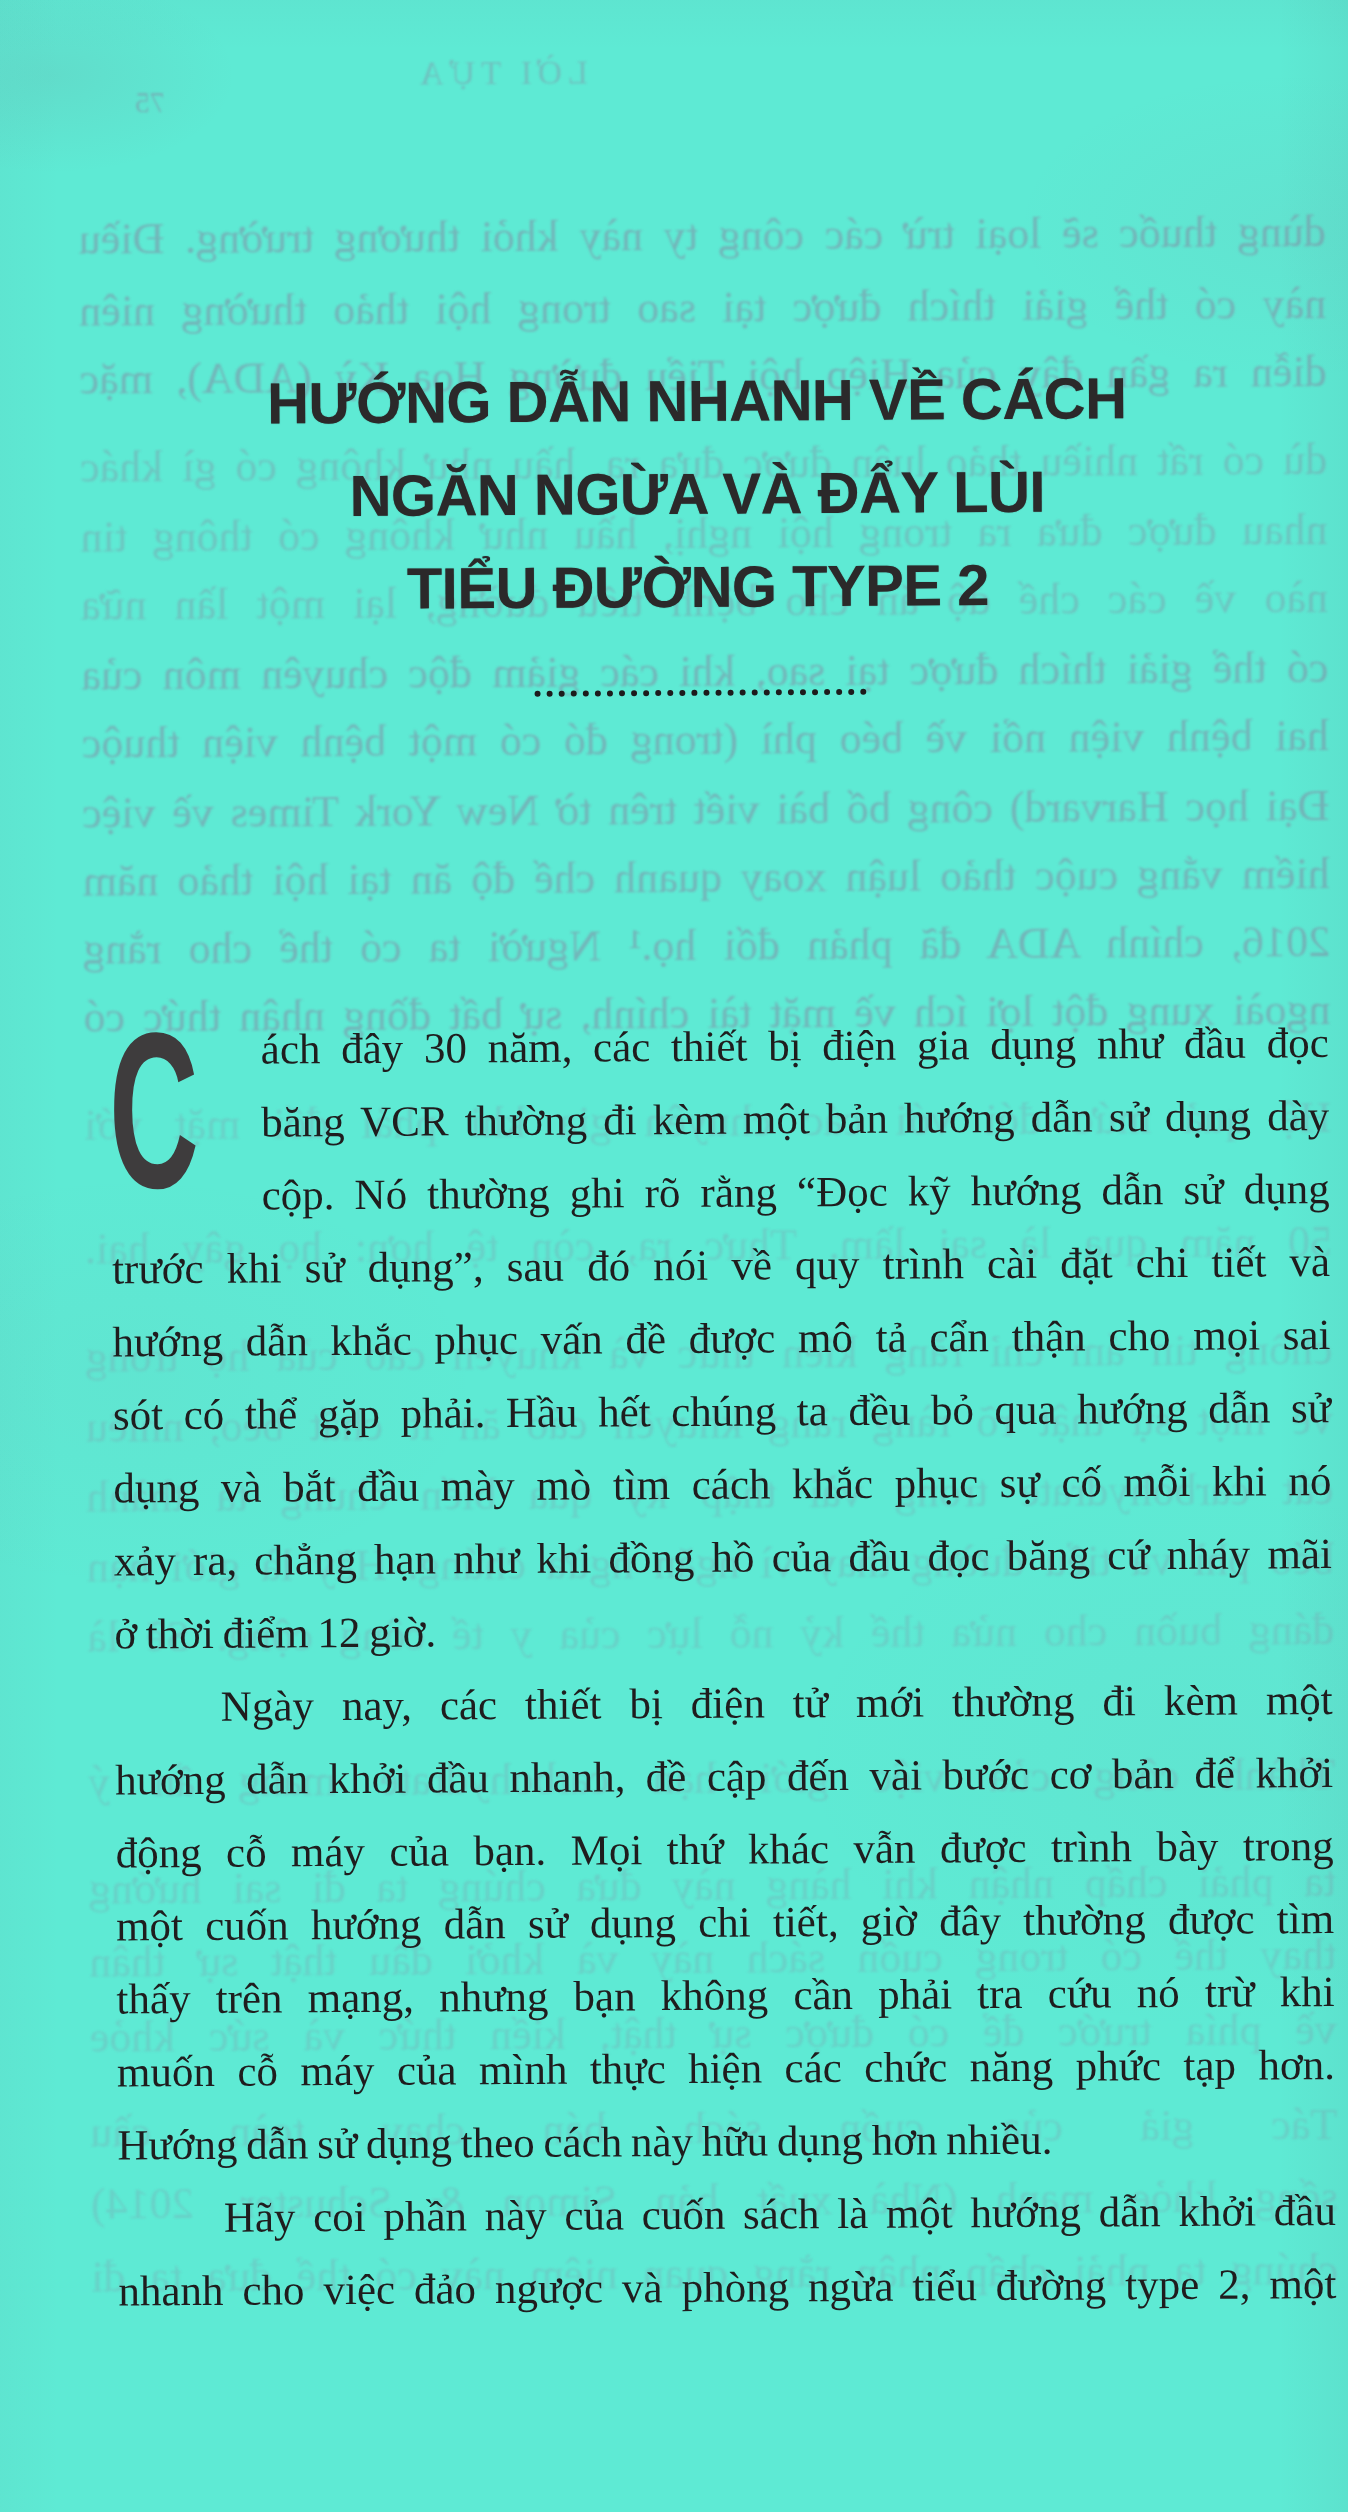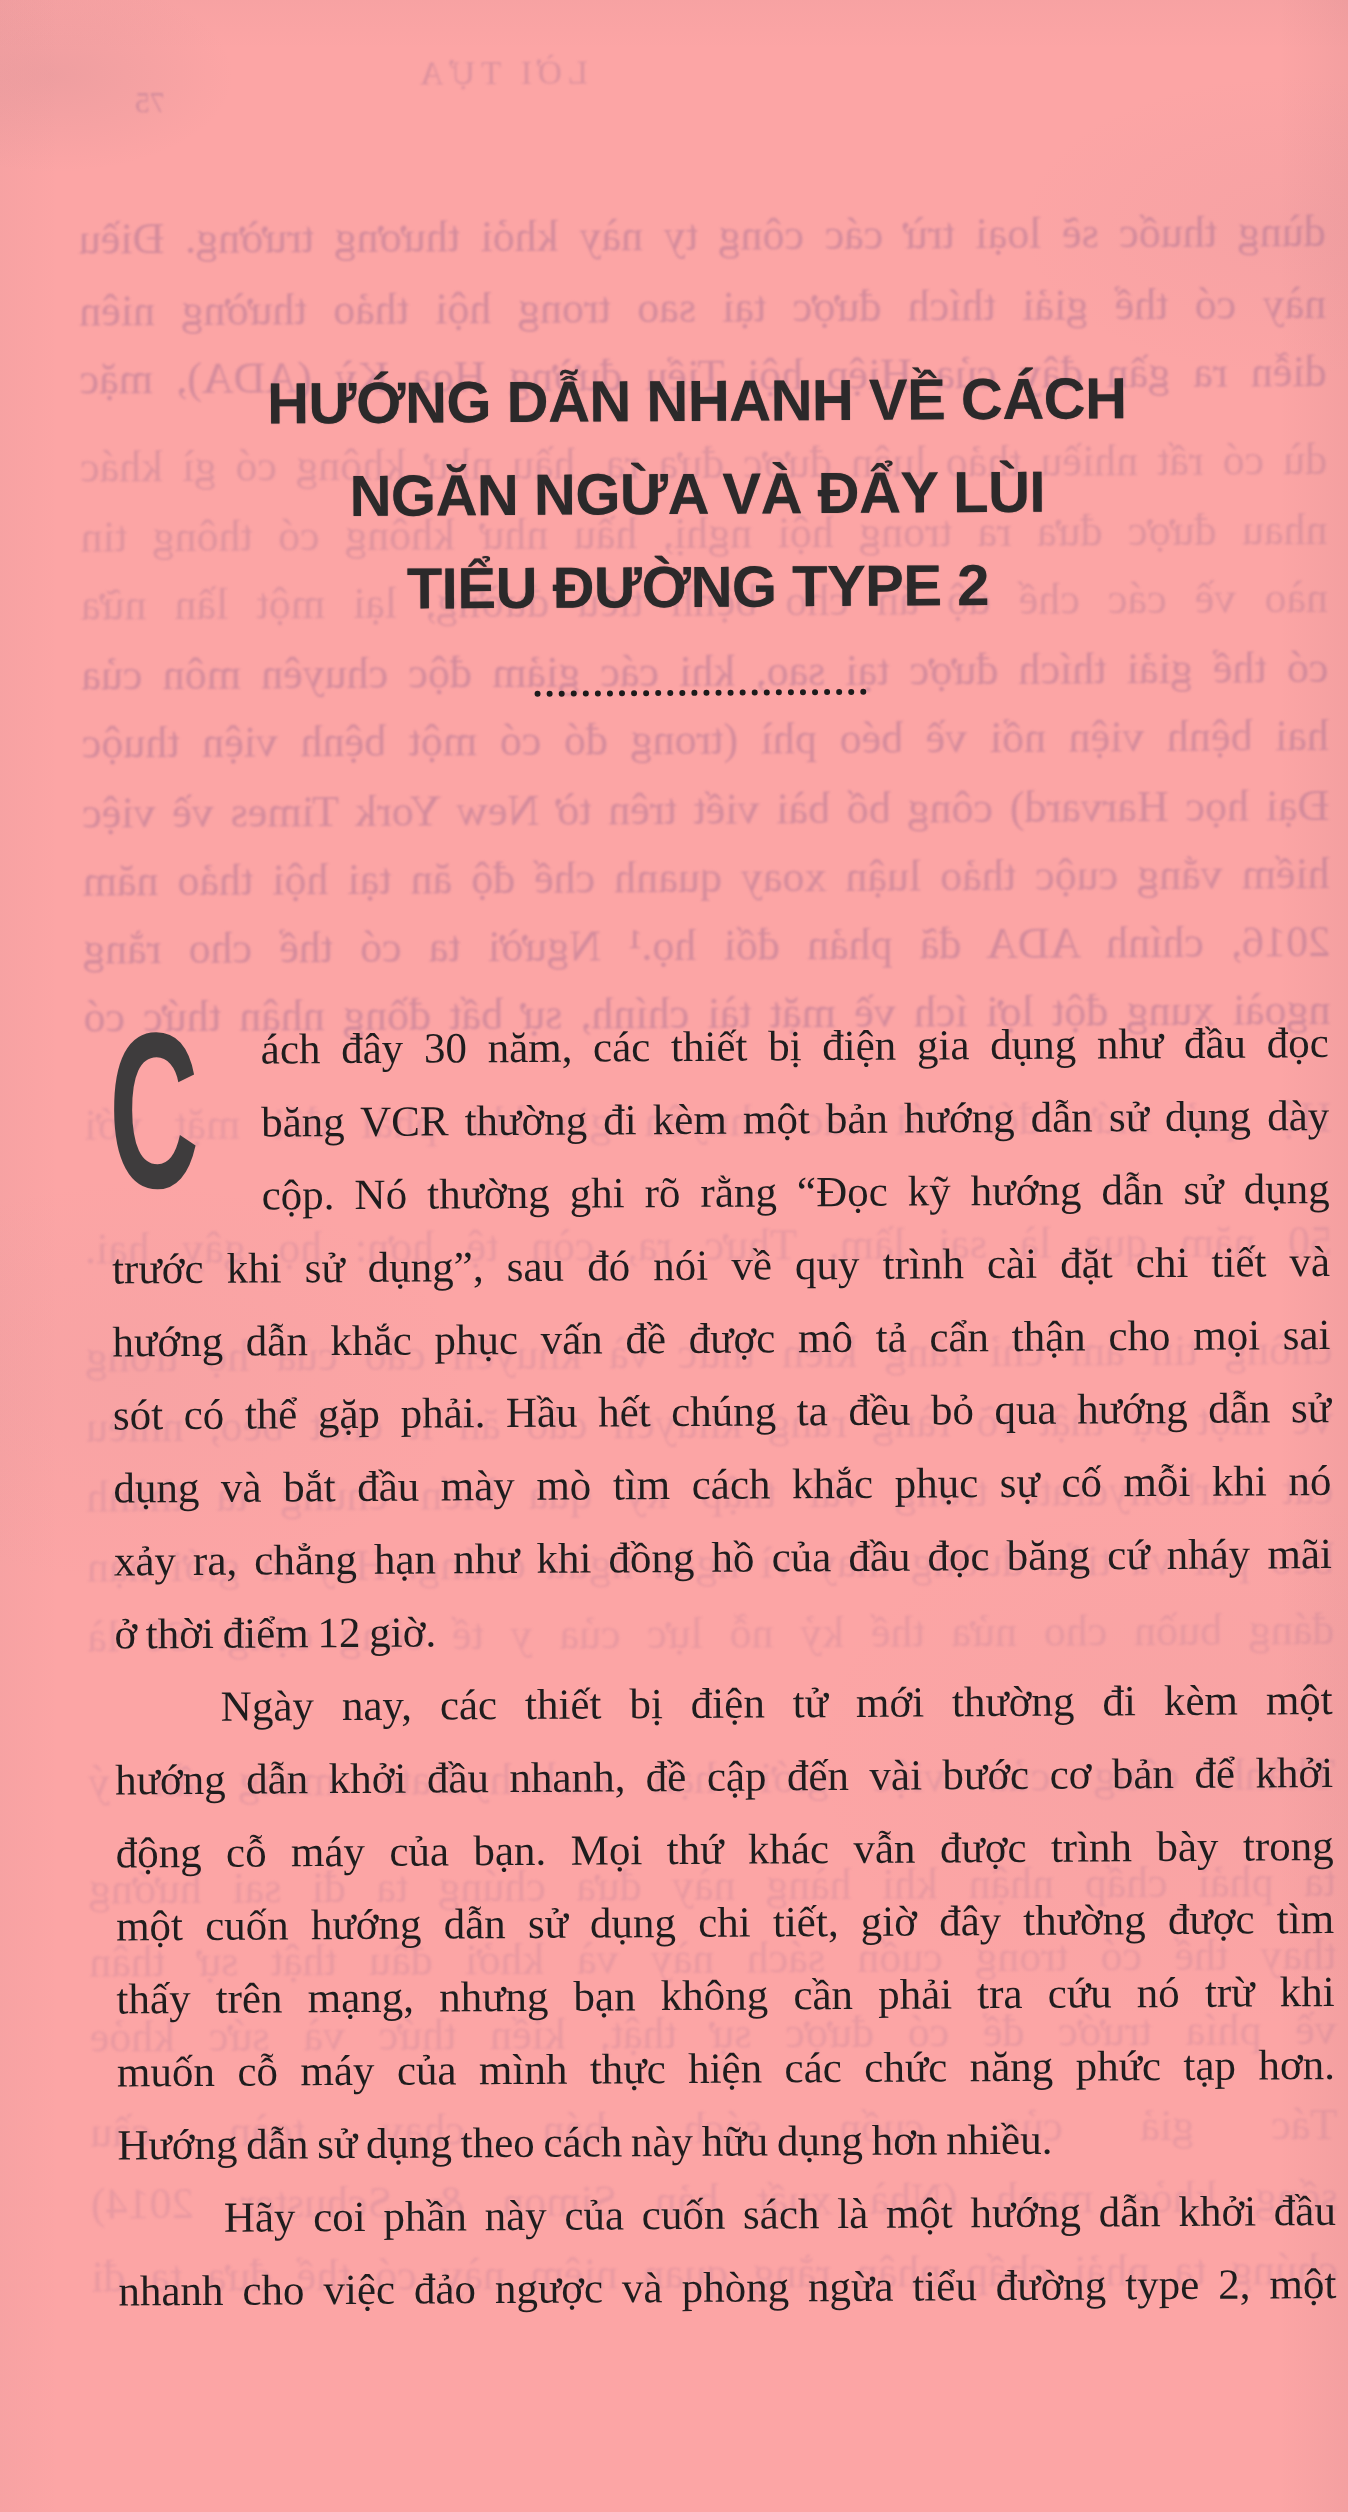--- a/index.html
+++ b/index.html
@@ -1,21 +1,21 @@
 <!DOCTYPE html>
 <html lang="vi"><head>
 <meta charset="utf-8">
 <title>Scanned book page</title>
 <style>
   html,body{margin:0;padding:0;background:#e9e7e8;}
   .page{
     position:relative;
     width:1348px;height:2512px;
     margin:0 auto;
-    background:#fca5a5;
+    background:#5eead4;
     overflow:hidden;
     font-family:"Liberation Serif","DejaVu Serif",serif;
   }
   
   .texture{
     position:absolute;inset:0;
     background-image:
       radial-gradient(ellipse 260px 140px at 4% 3%, rgba(120,100,118,0.10), rgba(120,100,118,0) 70%),
       radial-gradient(ellipse 400px 220px at 96% 9%, rgba(150,110,140,0.06), rgba(150,110,140,0) 70%),
       radial-gradient(ellipse 500px 300px at 10% 55%, rgba(140,110,130,0.04), rgba(140,110,130,0) 70%),

